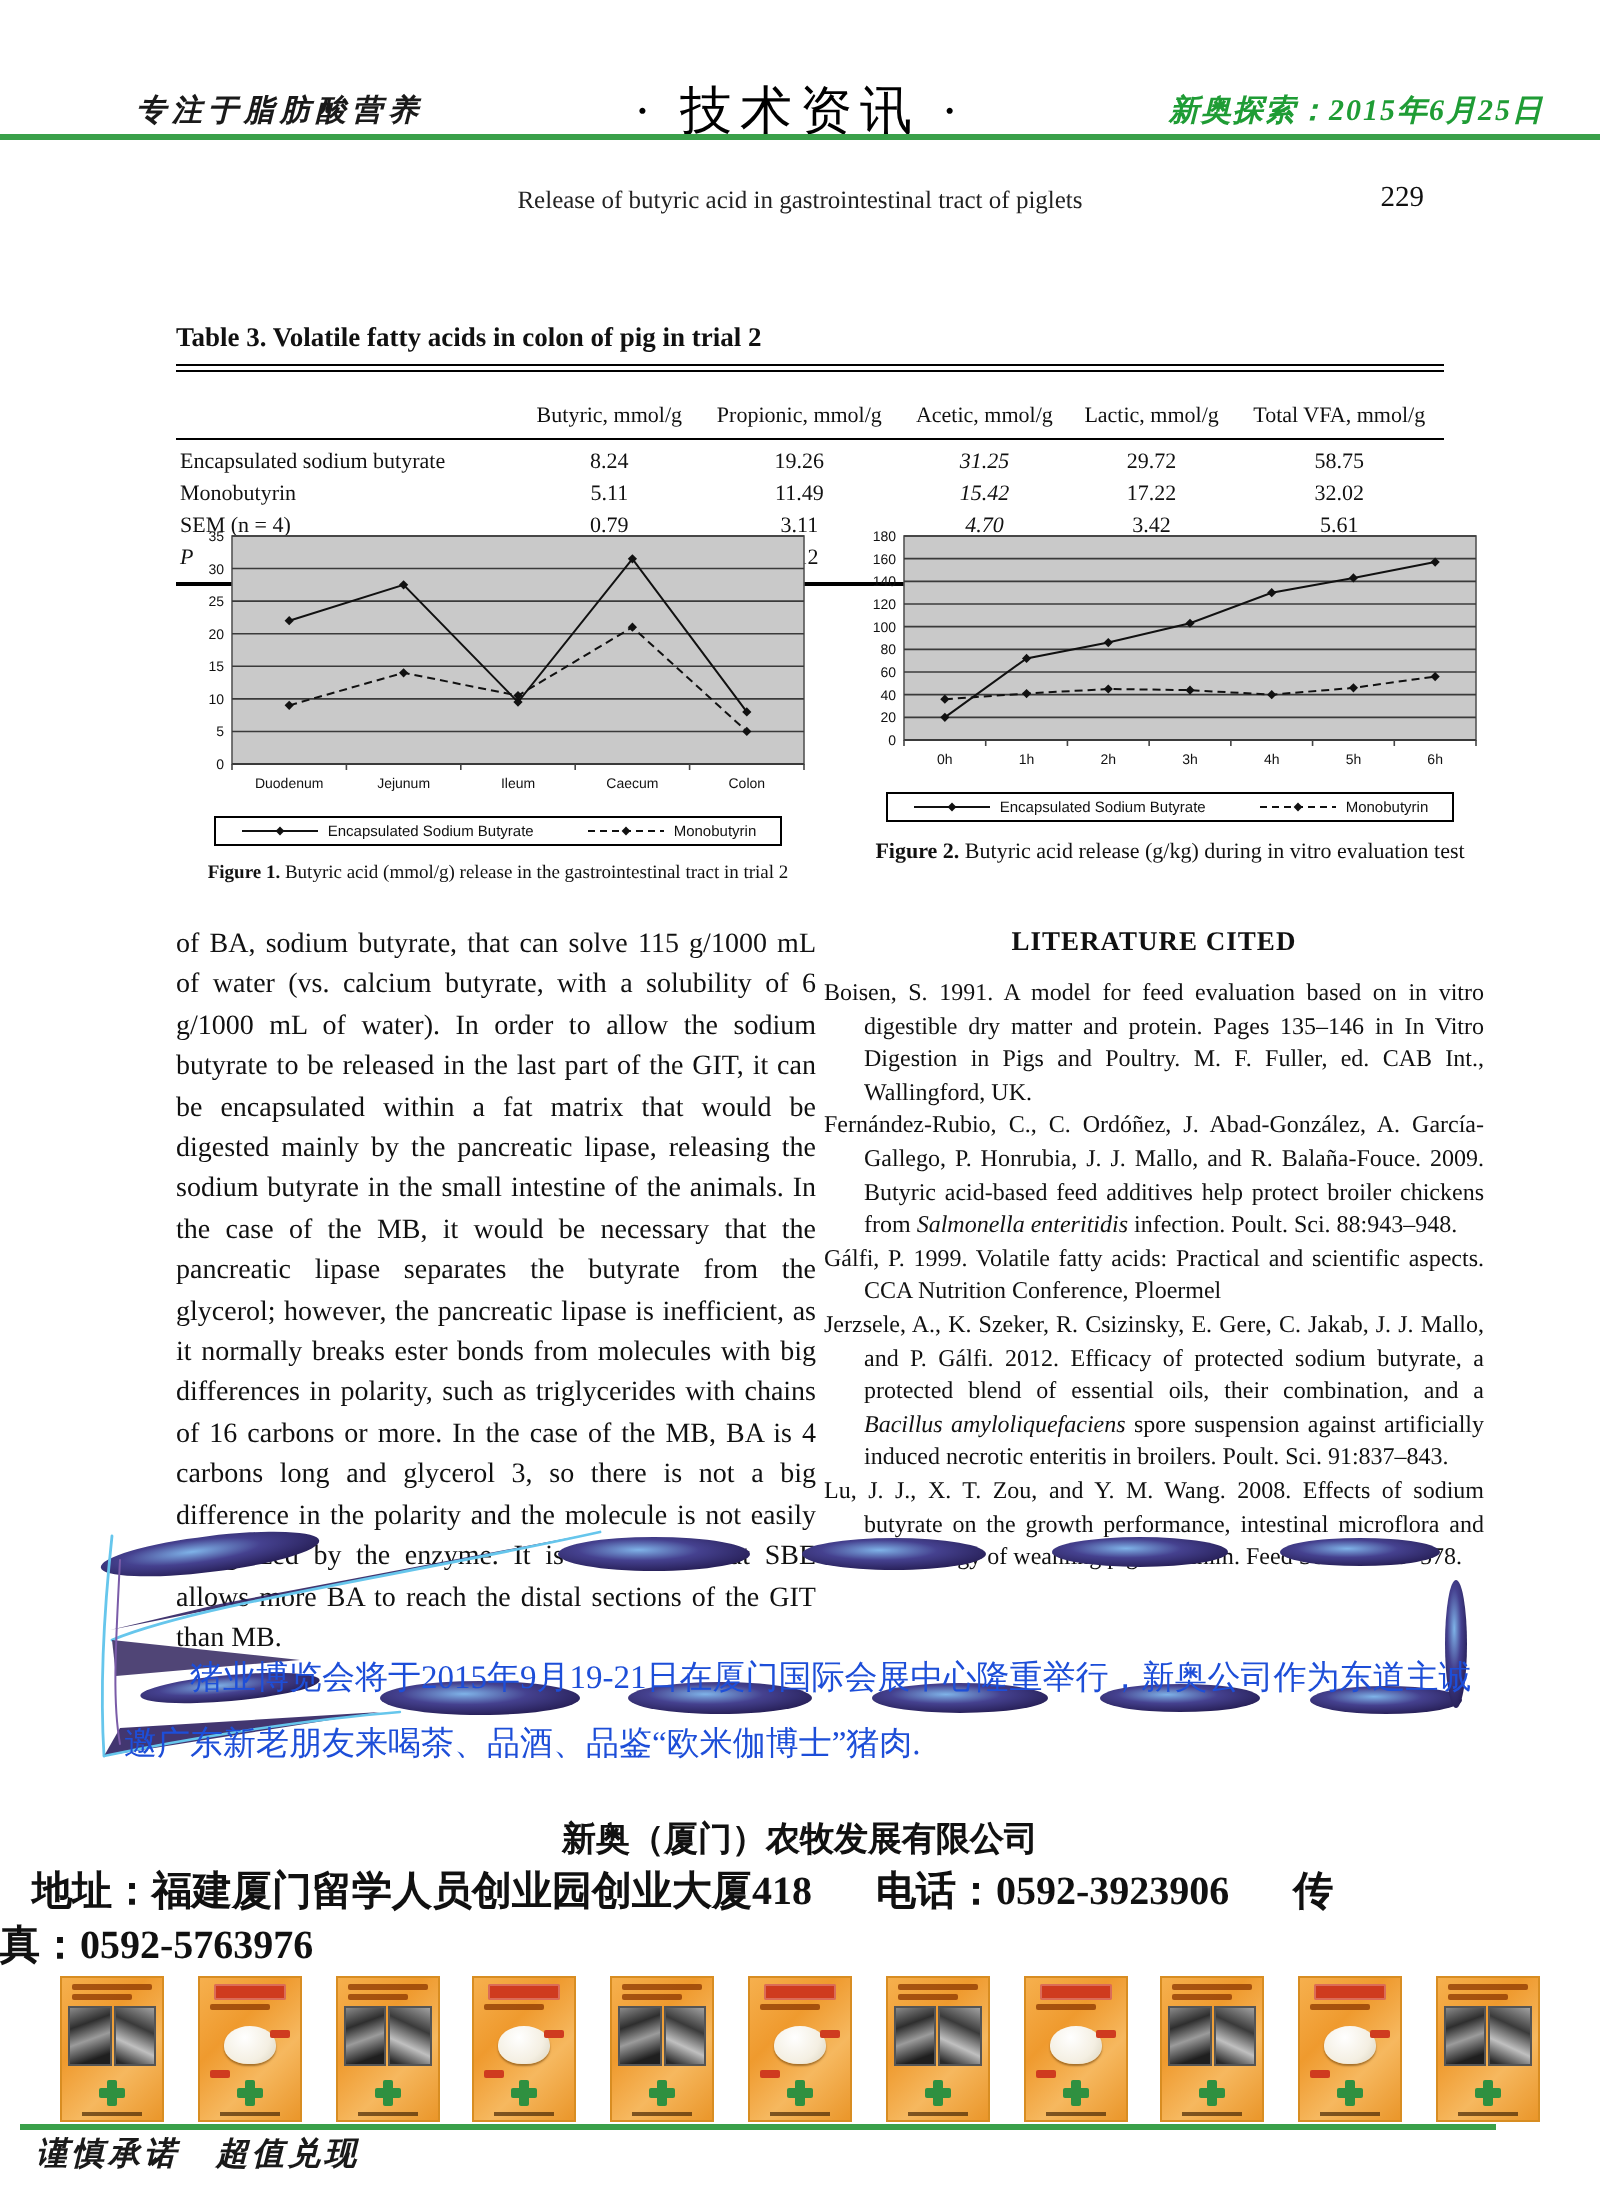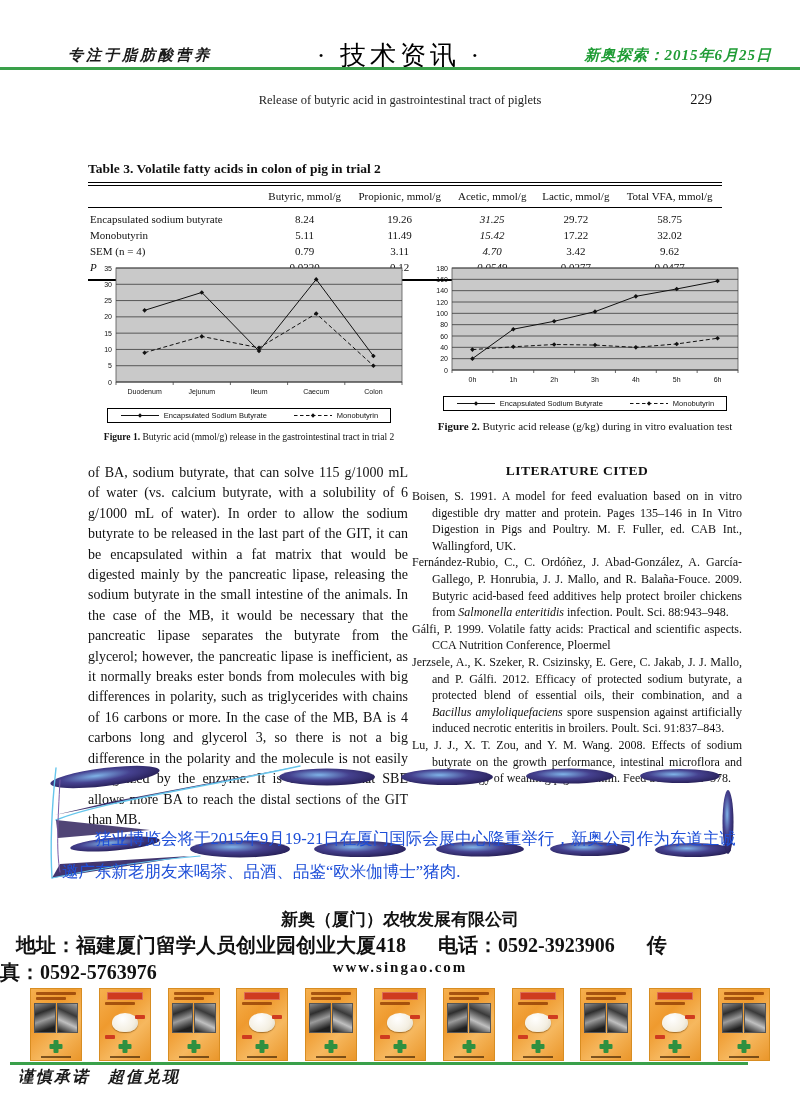--- a/index.html
+++ b/index.html
@@ -18,21 +18,21 @@
 
   
   .running-head{position:absolute;top:93px;left:0;width:800px;text-align:center;font-size:12.5px;color:#222;}
   .page-number{position:absolute;top:91px;right:88px;font-size:14.5px;color:#111;}
 
   
   .table-block{position:absolute;top:125px;left:88px;width:634px;margin-top:36px;}
   .table-title{font-size:13.5px;font-weight:bold;margin:0 0 5px 0;}
   table.tbl{width:100%;border-collapse:collapse;border-top:4px double #000;border-bottom:2px solid #000;
             font-size:11px;}
-  table.tbl th{font-weight:normal;border-bottom:1px solid #000;padding:4px 2px 5px;text-align:center;}
+  table.tbl th{font-weight:normal;border-bottom:1px solid #000;padding:16px 2px 5px;text-align:center;}
   table.tbl td{padding:2px 2px;text-align:center;}
   table.tbl .c0{text-align:left;width:168px;padding-left:2px;}
   table.tbl tbody td:nth-child(4){font-style:italic;}
   table.tbl td.ital{font-style:italic;}
   table.tbl tbody tr:first-child td{padding-top:5px;}
   table.tbl tbody tr:last-child td{padding-bottom:6px;}
 
   
   .figure-block{position:absolute;top:262px;}
   .fig1{left:88px;width:322px;}
@@ -139,21 +139,21 @@
             <td>15.42</td>
             <td>17.22</td>
             <td>32.02</td>
           </tr>
           <tr>
             <td class="c0">SEM (n = 4)</td>
             <td>0.79</td>
             <td>3.11</td>
             <td>4.70</td>
             <td>3.42</td>
-            <td>9.62</td>
+            <td>5.61</td>
           </tr>
           <tr>
             <td class="c0 ital">P</td>
             <td>0.0320</td>
             <td>0.12</td>
             <td>0.0549</td>
             <td>0.0277</td>
             <td>0.0477</td>
           </tr>
         </tbody>
@@ -359,21 +359,20 @@
       <path d="M60,20 C58,60 56,90 60,112" stroke="#7a5ba8" stroke-width="1"></path>
     </g>
   </svg>
 
   <div class="announcement">猪业博览会将于2015年9月19-21日在厦门国际会展中心隆重举行，新奥公司作为东道主诚邀广东新老朋友来喝茶、品酒、品鉴“欧米伽博士”猪肉.</div>
 
   <div class="company-name">新奥（厦门）农牧发展有限公司</div>
   <div class="contact-row">
     <span>地址：福建厦门留学人员创业园创业大厦418</span><span>电话：0592-3923906</span><span>传真：0592-5763976</span>
   </div>
-  <div class="website">www.singao.com</div>
 
   <div class="product-strip">
       <div class="package">
         <div class="pkg-bar"></div>
         <div class="pkg-bar short"></div>
         <div class="photo-row">
           <div class="photo p1"></div>
           <div class="photo p2"></div>
         </div>
         <div class="cross"></div>

